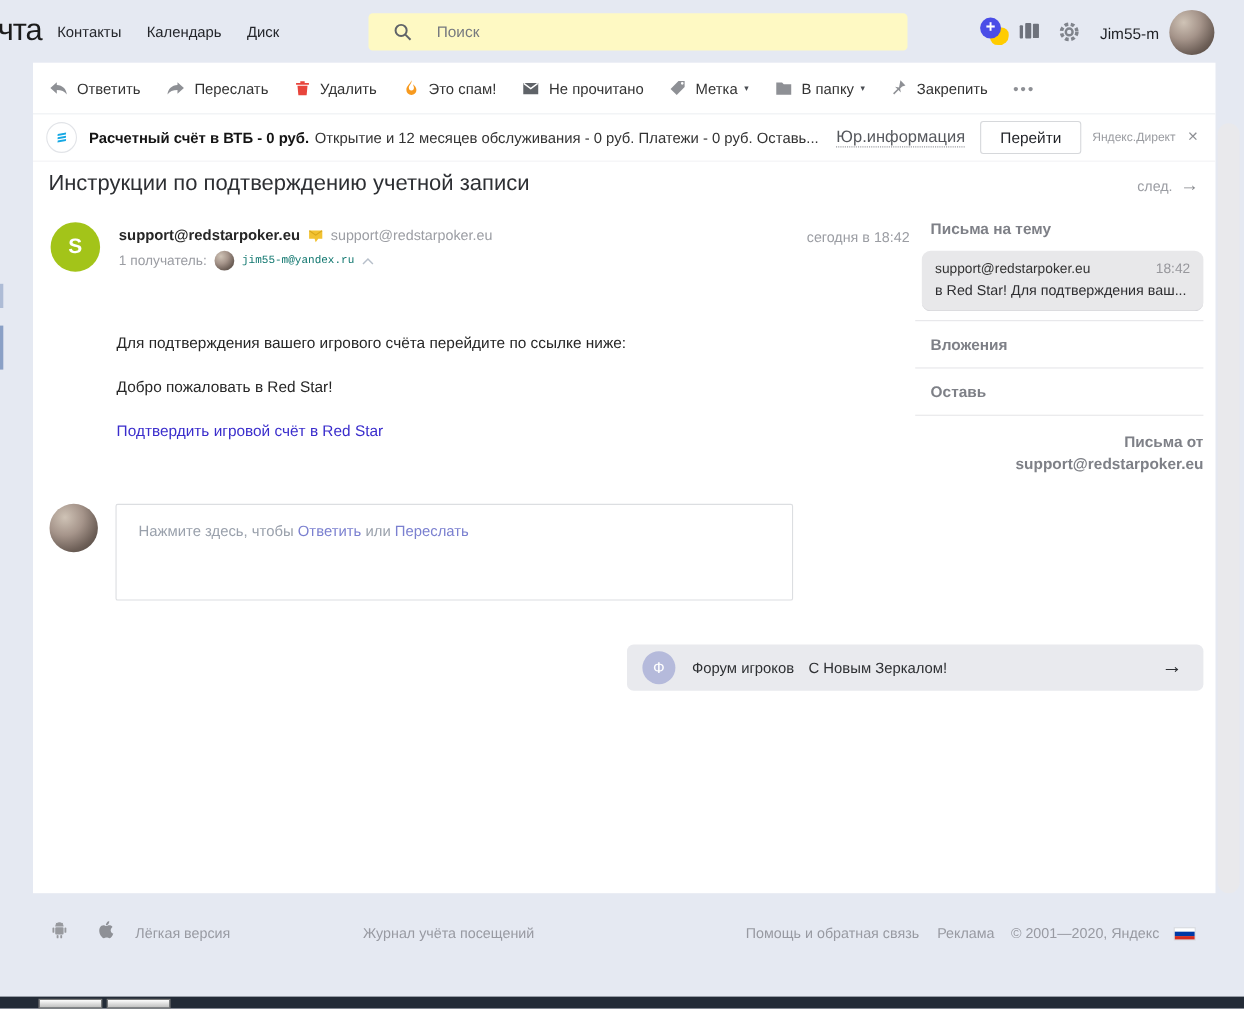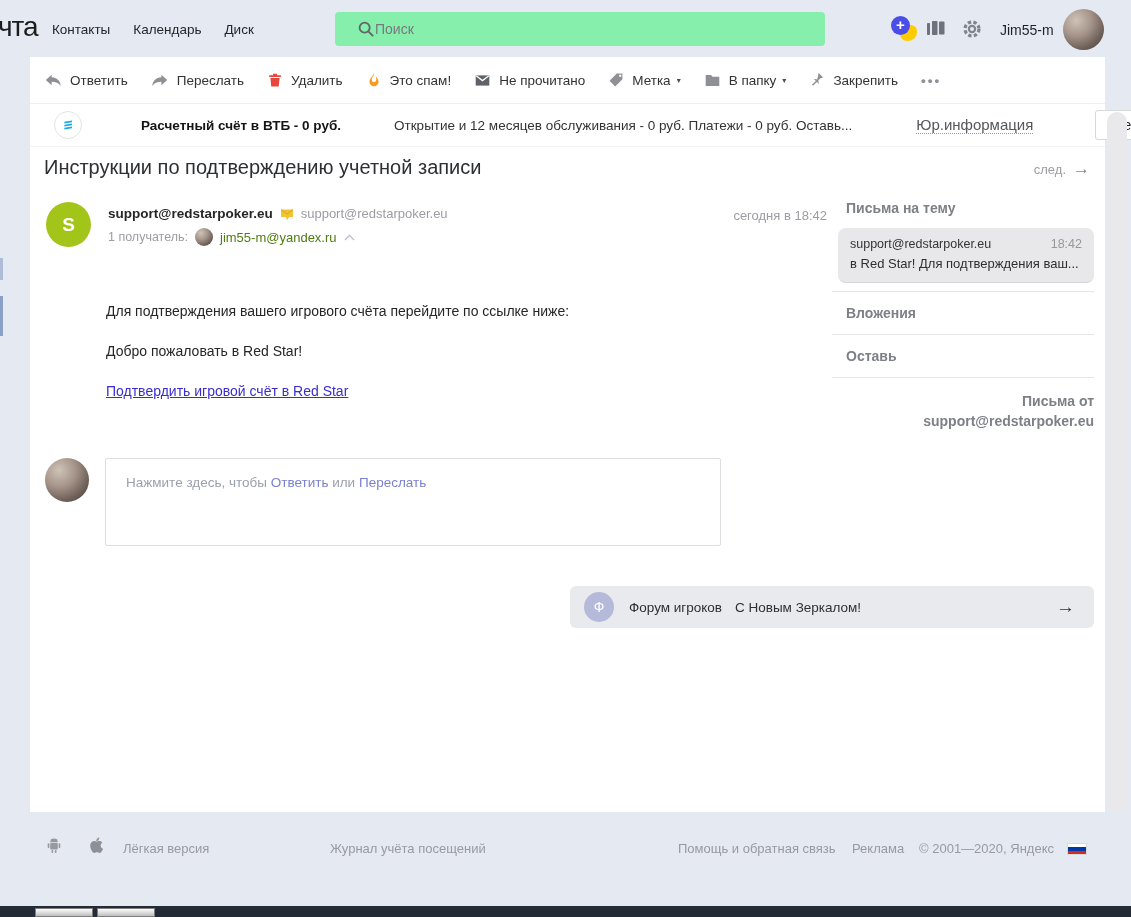--- a/index.html
+++ b/index.html
@@ -6,22 +6,22 @@
   body{
     width:1131px;height:917px;position:relative;overflow:hidden;
     background:#e5e9f2;
     font-family:"Liberation Sans", sans-serif;
     -webkit-font-smoothing:antialiased;
   }
   
   .logo{position:absolute;left:-2px;top:11px;font-size:28px;color:#1c1c1c;letter-spacing:-1px;}
   .nav{position:absolute;left:52px;top:22px;display:flex;gap:23px;font-size:13.5px;color:#24262b;}
   .nav span{cursor:pointer;}
-  .search{position:absolute;left:335px;top:12px;width:490px;height:34px;background:#86efac;
-    border-radius:4px;display:flex;align-items:center;padding-left:22px;box-sizing:border-box;gap:0;
+  .search{position:absolute;left:335px;top:12px;width:490px;height:34px;background:#fef9c3;
+    border-radius:4px;display:flex;align-items:center;padding-left:22px;box-sizing:border-box;gap:22px;
     color:#76797f;font-size:14px;}
   .search svg{color:#5f6368;}
   .plus-badge{position:absolute;left:891px;top:16px;width:24px;height:24px;}
   .plus-yellow{position:absolute;right:-2px;bottom:-1px;width:17px;height:16px;background:#ffcc00;border-radius:60% 40% 55% 45%;}
   .plus-blue{position:absolute;left:0;top:0;width:19px;height:19px;background:#4a4de7;border-radius:50%;
     color:#fff;font-size:15px;line-height:18px;text-align:center;font-weight:bold;}
   .panels-icon{position:absolute;left:926px;top:19px;}
   .gear-icon{position:absolute;left:962px;top:19px;color:#80848c;}
   .username{position:absolute;left:1000px;top:22px;font-size:14px;color:#1f2126;}
   .avatar{border-radius:50%;background:
@@ -36,21 +36,21 @@
     font-size:13.5px;color:#333;}
   .titem{display:flex;align-items:center;gap:8px;cursor:pointer;white-space:nowrap;}
   .ticon{display:inline-flex;color:#8e9095;}
   .ticon.red{color:#e8453c;}
   .ticon.orange{color:#f79a1f;}
   .ticon.dark{color:#5f6368;}
   .caret{font-size:8px;color:#4a4d52;margin-left:-2px;}
   .more-dots{color:#8e9095;letter-spacing:2px;font-weight:bold;}
   
   .banner{position:absolute;left:0;top:47px;width:100%;height:43px;display:flex;align-items:center;
-    padding:0 14px 0 24px;box-sizing:border-box;border-bottom:1px solid #f2f3f5;gap:48px;}
+    padding:0 14px 0 12px;box-sizing:border-box;border-bottom:1px solid #f2f3f5;}
   .vtb{width:26px;height:26px;border-radius:50%;background:#fff;border:1px solid #e2e4e8;
     display:flex;align-items:center;justify-content:center;flex:0 0 auto;margin-right:11px;}
   .banner-title{font-weight:bold;font-size:13.5px;color:#141414;white-space:nowrap;}
   .banner-text{font-size:13.5px;color:#333;white-space:nowrap;margin-left:5px;}
   .legal{font-size:15px;color:#55575c;border-bottom:1px dotted #9a9ca1;margin-left:16px;white-space:nowrap;cursor:pointer;}
   .go-btn{height:30px;padding:0 17px;background:#fff;border:1px solid #d6d8db;border-radius:3px;
     font-size:14px;color:#1f2126;margin-left:14px;cursor:pointer;font-family:inherit;}
   .direct{font-size:11px;color:#9a9ca1;margin-left:10px;white-space:nowrap;}
   .banner-close{font-size:16px;color:#8e9095;margin-left:11px;cursor:pointer;line-height:1;}
   
@@ -62,25 +62,25 @@
   .sender-avatar{position:absolute;left:16px;top:145px;width:45px;height:45px;border-radius:50%;
     background:#a3c419;color:#fff;font-size:19px;font-weight:bold;
     display:flex;align-items:center;justify-content:center;}
   .sender-line1{position:absolute;left:78px;top:149px;display:flex;align-items:center;gap:7px;font-size:13.5px;}
   .sender-name{font-weight:bold;color:#262626;}
   .sender-email{color:#9b9da3;font-size:13px;}
   .msg-date{position:absolute;left:687px;top:151px;width:110px;text-align:right;font-size:13px;color:#9b9da3;}
   .sender-line2{position:absolute;left:78px;top:171px;display:flex;align-items:center;gap:7px;
     font-size:12.5px;color:#9b9da3;}
   .mini-avatar{width:18px;height:18px;}
-  .recip{font-size:13px;color:#4d7c0f;cursor:pointer;}
+  .recip{font-size:10px;color:#0f766e;cursor:pointer;font-family:Liberation Mono, monospace;}
   
   .mail-body{position:absolute;left:76px;top:246px;width:620px;font-size:14px;color:#262626;}
   .mail-body p{margin:0 0 23px;line-height:17px;}
-  .mail-link{color:#3a2dcc;text-decoration:underline;cursor:pointer;}
+  .mail-link{color:#3a2dcc;cursor:pointer;}
   
   .reply-avatar{position:absolute;left:15px;top:401px;width:44px;height:44px;}
   .reply-box{position:absolute;left:75px;top:401px;width:616px;height:88px;border:1px solid #dcdee1;
     border-radius:2px;box-sizing:border-box;padding:16px 20px;font-size:13.5px;color:#9aa1ac;cursor:text;}
   .reply-box .qlink{color:#7b80d0;cursor:pointer;}
   
   .promo{position:absolute;left:540px;top:529px;width:524px;height:42px;background:#e9eaee;border-radius:6px;
     display:flex;align-items:center;padding:0 19px 0 14px;box-sizing:border-box;font-size:13.5px;color:#2e3033;cursor:pointer;}
   .promo-circle{width:30px;height:30px;border-radius:50%;background:#b5badb;color:#fff;
     display:flex;align-items:center;justify-content:center;font-size:14px;flex:0 0 auto;}

